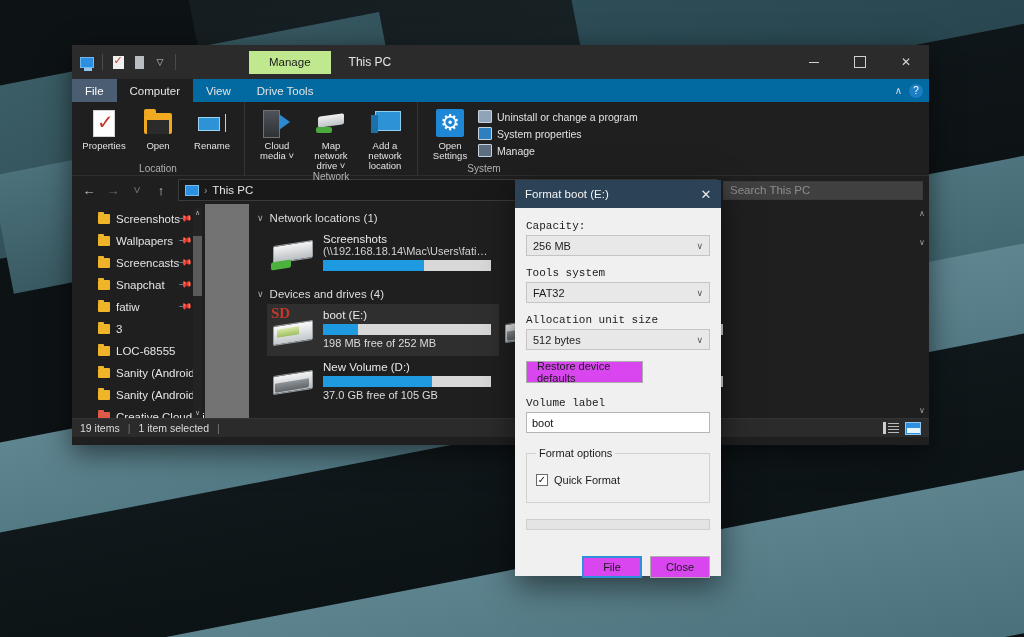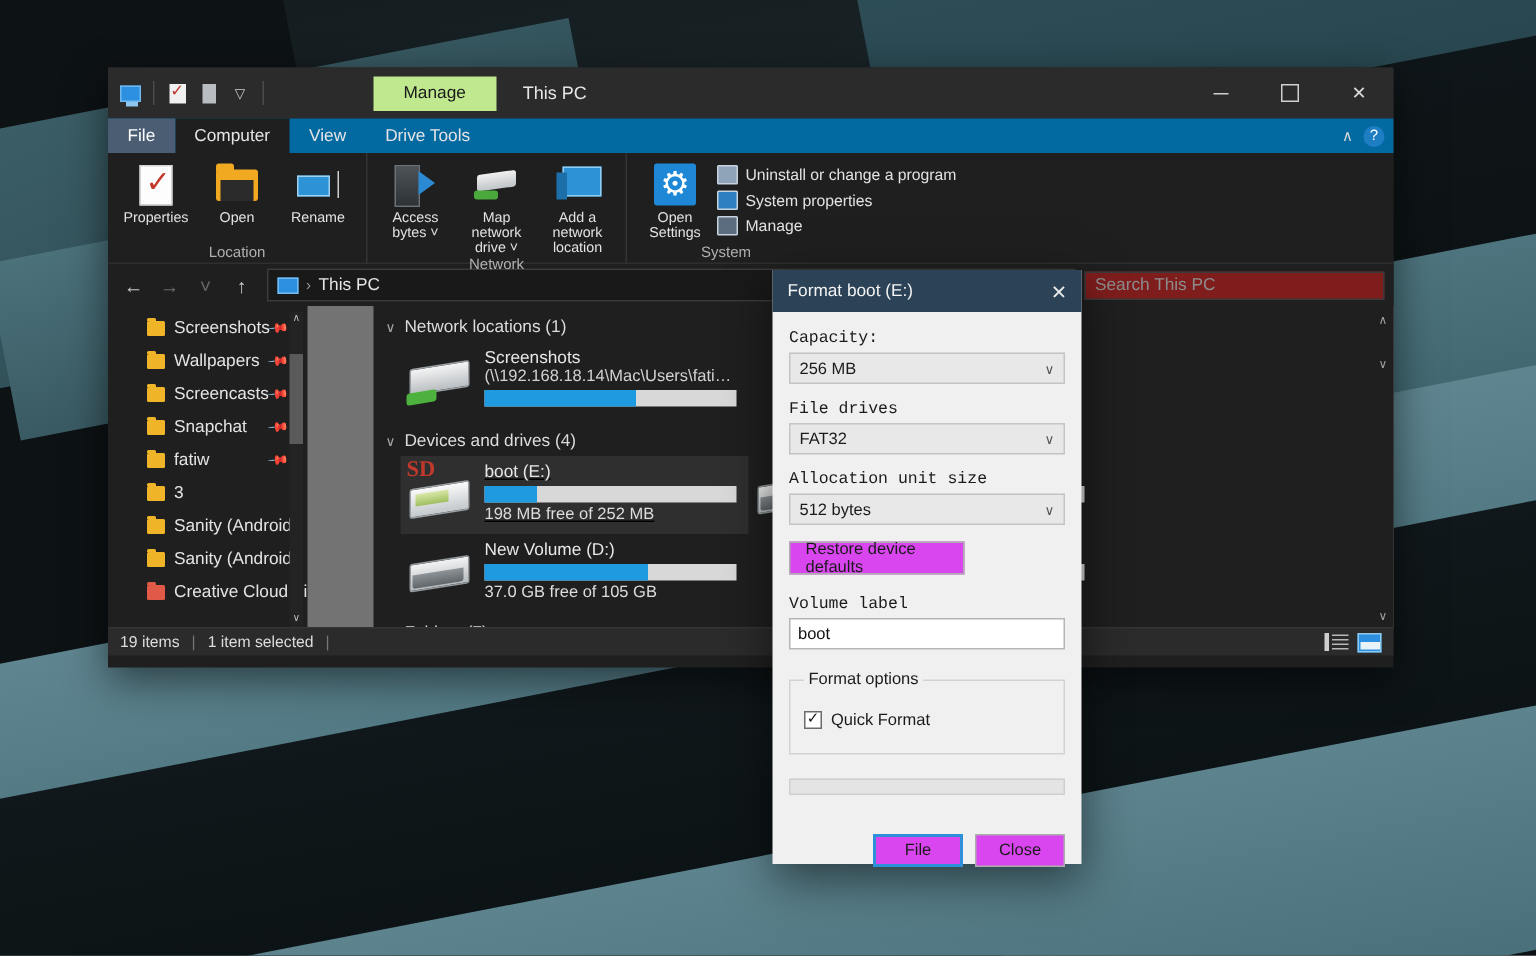--- a/index.html
+++ b/index.html
@@ -175,21 +175,21 @@
   .navbtn { width:22px;height:22px;display:flex;align-items:center;justify-content:center;color:#c8c8c8;font-size:13px; }
   .navbtn.dim { color:#6a6a6a; }
   .crumbbox {
     flex:1; height:22px; background:#191919; border:1px solid #3b3b3b;
     display:flex; align-items:center; gap:5px; padding:0 6px; margin-left:4px;
   }
   .crumb-ic { width:14px;height:11px;background:#2d8fe0;border:1px solid #74bcee; }
   .crumb-sep { color:#9a9a9a; font-size:10px; }
   .crumb-txt { color:#e6e6e6; font-size:11.5px; }
   .searchbox {
-    width: 200px; height:19px; background:#7f1d1d; border:1px solid #3b3b3b;
+    width: 200px; height:19px; background:#404040; border:1px solid #3b3b3b;
     display:flex; align-items:center; padding:0 6px; margin-left:4px;
   }
   .searchbox span { color:#8d8d8d; font-size:11.5px; }
 
   
   .content { display:flex; height:214px; background:#737373;gap:44px; }
   .navpane {
     width: 133px; background:#1f1f1f; position:relative;
     padding-top:4px; overflow:hidden;
   }
@@ -214,21 +214,21 @@
   .nav-scroll .arr.up{top:0;} .nav-scroll .arr.dn{bottom:0;}
 
   .filepane { flex:1; background:#1f1f1f; position:relative; overflow:hidden; }
   .grp-head {
     display:flex; align-items:center; gap:6px;
     font-size:11.5px; color:#dcdcdc; padding: 8px 0 4px 8px;
   }
   .grp-chev { color:#aaa; font-size:9px; }
   .tiles { display:flex; flex-wrap:wrap; padding-left:18px; }
   .tile { width:232px; height:52px; display:flex; gap:8px; padding:3px 4px; }
-  .tile.sel { background:#2f2f2f;text-decoration:underline; }
+  .tile.sel { background:#2f2f2f; }
   .tile .art { width:44px; height:44px; position:relative; flex:0 0 auto; }
   .tile .meta { flex:1; min-width:0; padding-top:2px; }
   .tile .tname { font-size:11.5px; color:#e8e8e8; white-space:nowrap; overflow:hidden; text-overflow:ellipsis; }
   .tile .tsub { font-size:11px; color:#d2d2d2; white-space:nowrap; overflow:hidden; text-overflow:ellipsis; }
   .bar { height:11px; background:#d8d8d8; margin:3px 0 2px; width:168px; }
   .bar > i { display:block; height:100%; background:#1e9ae0; }
   .tfree { font-size:11px; color:#dcdcdc; }
 
   
   .art-net::before{content:"";position:absolute;left:2px;top:12px;width:38px;height:16px;background:linear-gradient(180deg,#f4f4f4,#b9bec2);transform:skewY(-9deg);border-radius:2px;border:1px solid #9aa0a4;}
@@ -385,21 +385,21 @@
       </div>
       <div class="rg-label">Location</div>
     </div>
 
     <div class="rgroup">
       <div class="rg-items">
         <div class="rbtn">
           <div class="glyph">
               <div class="i-access"></div>
             </div>
-          <div class="cap">Access bytes ˅</div>
+          <div class="cap">Cloud media ˅</div>
         </div>
         <div class="rbtn">
           <div class="glyph">
               <div class="i-map"></div>
             </div>
           <div class="cap">Map network drive ˅</div>
         </div>
         <div class="rbtn">
           <div class="glyph">
               <div class="i-addnet"></div>
@@ -477,20 +477,24 @@
         <span class="pin">📌</span>
       </div>
       <div class="nav-item">
         <span class="folder-ic"></span>
         <span class="nav-label">fatiw</span>
         <span class="pin">📌</span>
       </div>
       <div class="nav-item">
         <span class="folder-ic"></span>
         <span class="nav-label">3</span>
+      </div>
+      <div class="nav-item">
+        <span class="folder-ic"></span>
+        <span class="nav-label">LOC-68555</span>
       </div>
       <div class="nav-item">
         <span class="folder-ic"></span>
         <span class="nav-label">Sanity (Android)</span>
       </div>
       <div class="nav-item">
         <span class="folder-ic"></span>
         <span class="nav-label">Sanity (Android)</span>
       </div>
       <div class="nav-item">
@@ -609,21 +613,21 @@
     <span class="dlg-close">✕</span>
   </div>
   <div class="dlg-body">
 
     <div class="dlg-label">Capacity:</div>
     <div class="dlg-select">
       <span>256 MB</span>
       <span class="chev">∨</span>
     </div>
 
-    <div class="dlg-label">File drives</div>
+    <div class="dlg-label">Tools system</div>
     <div class="dlg-select">
       <span>FAT32</span>
       <span class="chev">∨</span>
     </div>
 
     <div class="dlg-label">Allocation unit size</div>
     <div class="dlg-select">
       <span>512 bytes</span>
       <span class="chev">∨</span>
     </div>

